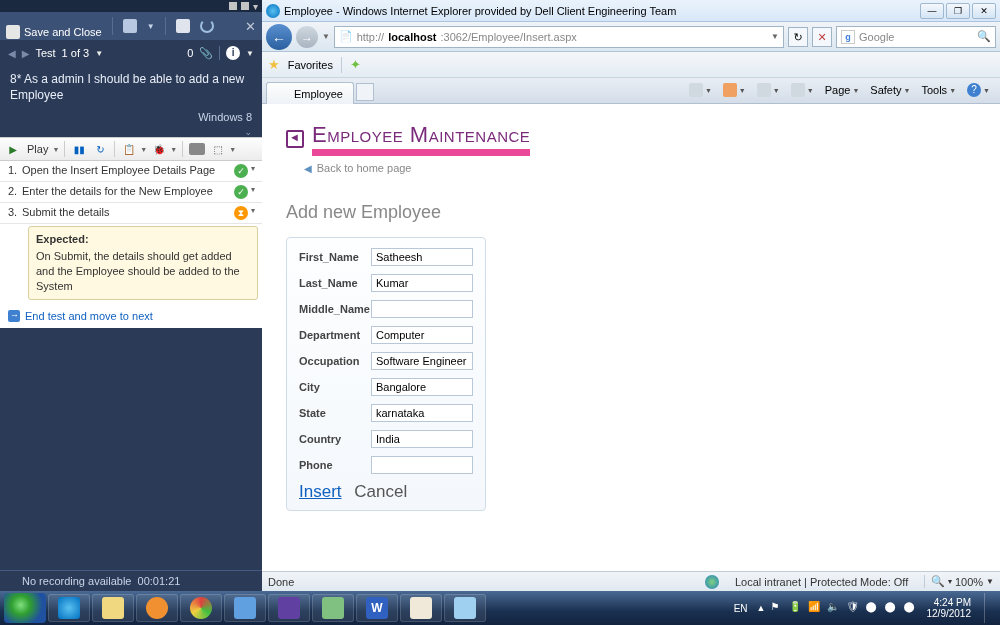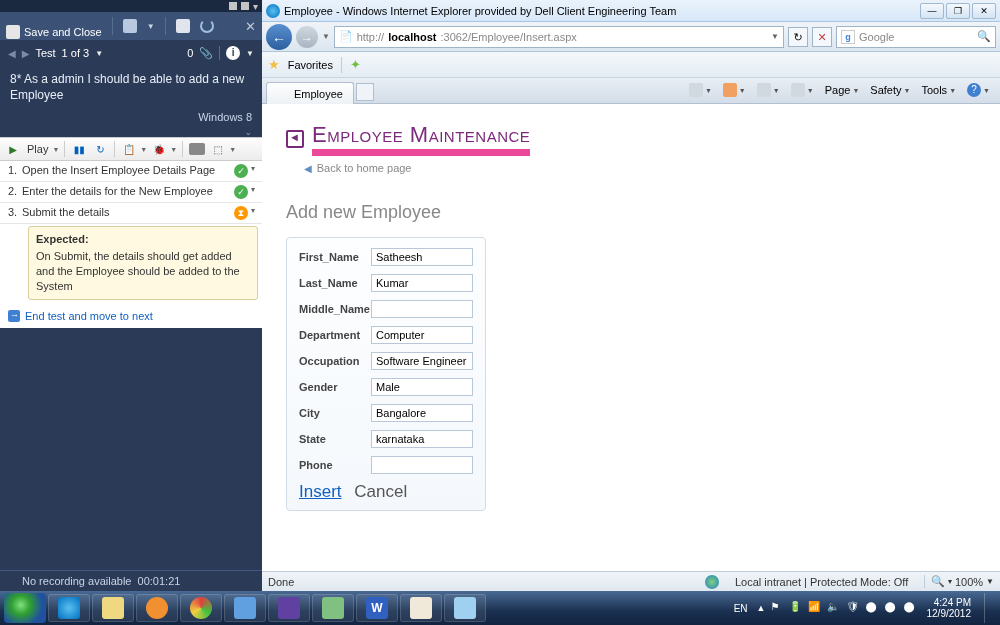--- a/index.html
+++ b/index.html
@@ -328,30 +328,30 @@
         </div>
         <div class="form-row">
           <label>Department</label>
           <input value="Computer" style="">
         </div>
         <div class="form-row">
           <label>Occupation</label>
           <input value="Software Engineer" style="">
         </div>
         <div class="form-row">
-          <label>Gender</label>
-          <input value="Male" style="">
-        </div>
-        <div class="form-row">
           <label>City</label>
           <input value="Bangalore" style="">
         </div>
         <div class="form-row">
           <label>State</label>
           <input value="karnataka" style="">
+        </div>
+        <div class="form-row">
+          <label>Country</label>
+          <input value="India" style="">
         </div>
         <div class="form-row">
           <label>Phone</label>
           <input value="" style="">
         </div>
         <div class="form-actions">
           <a>Insert</a>
           <a class="cancel">Cancel</a>
         </div>
       </div>

